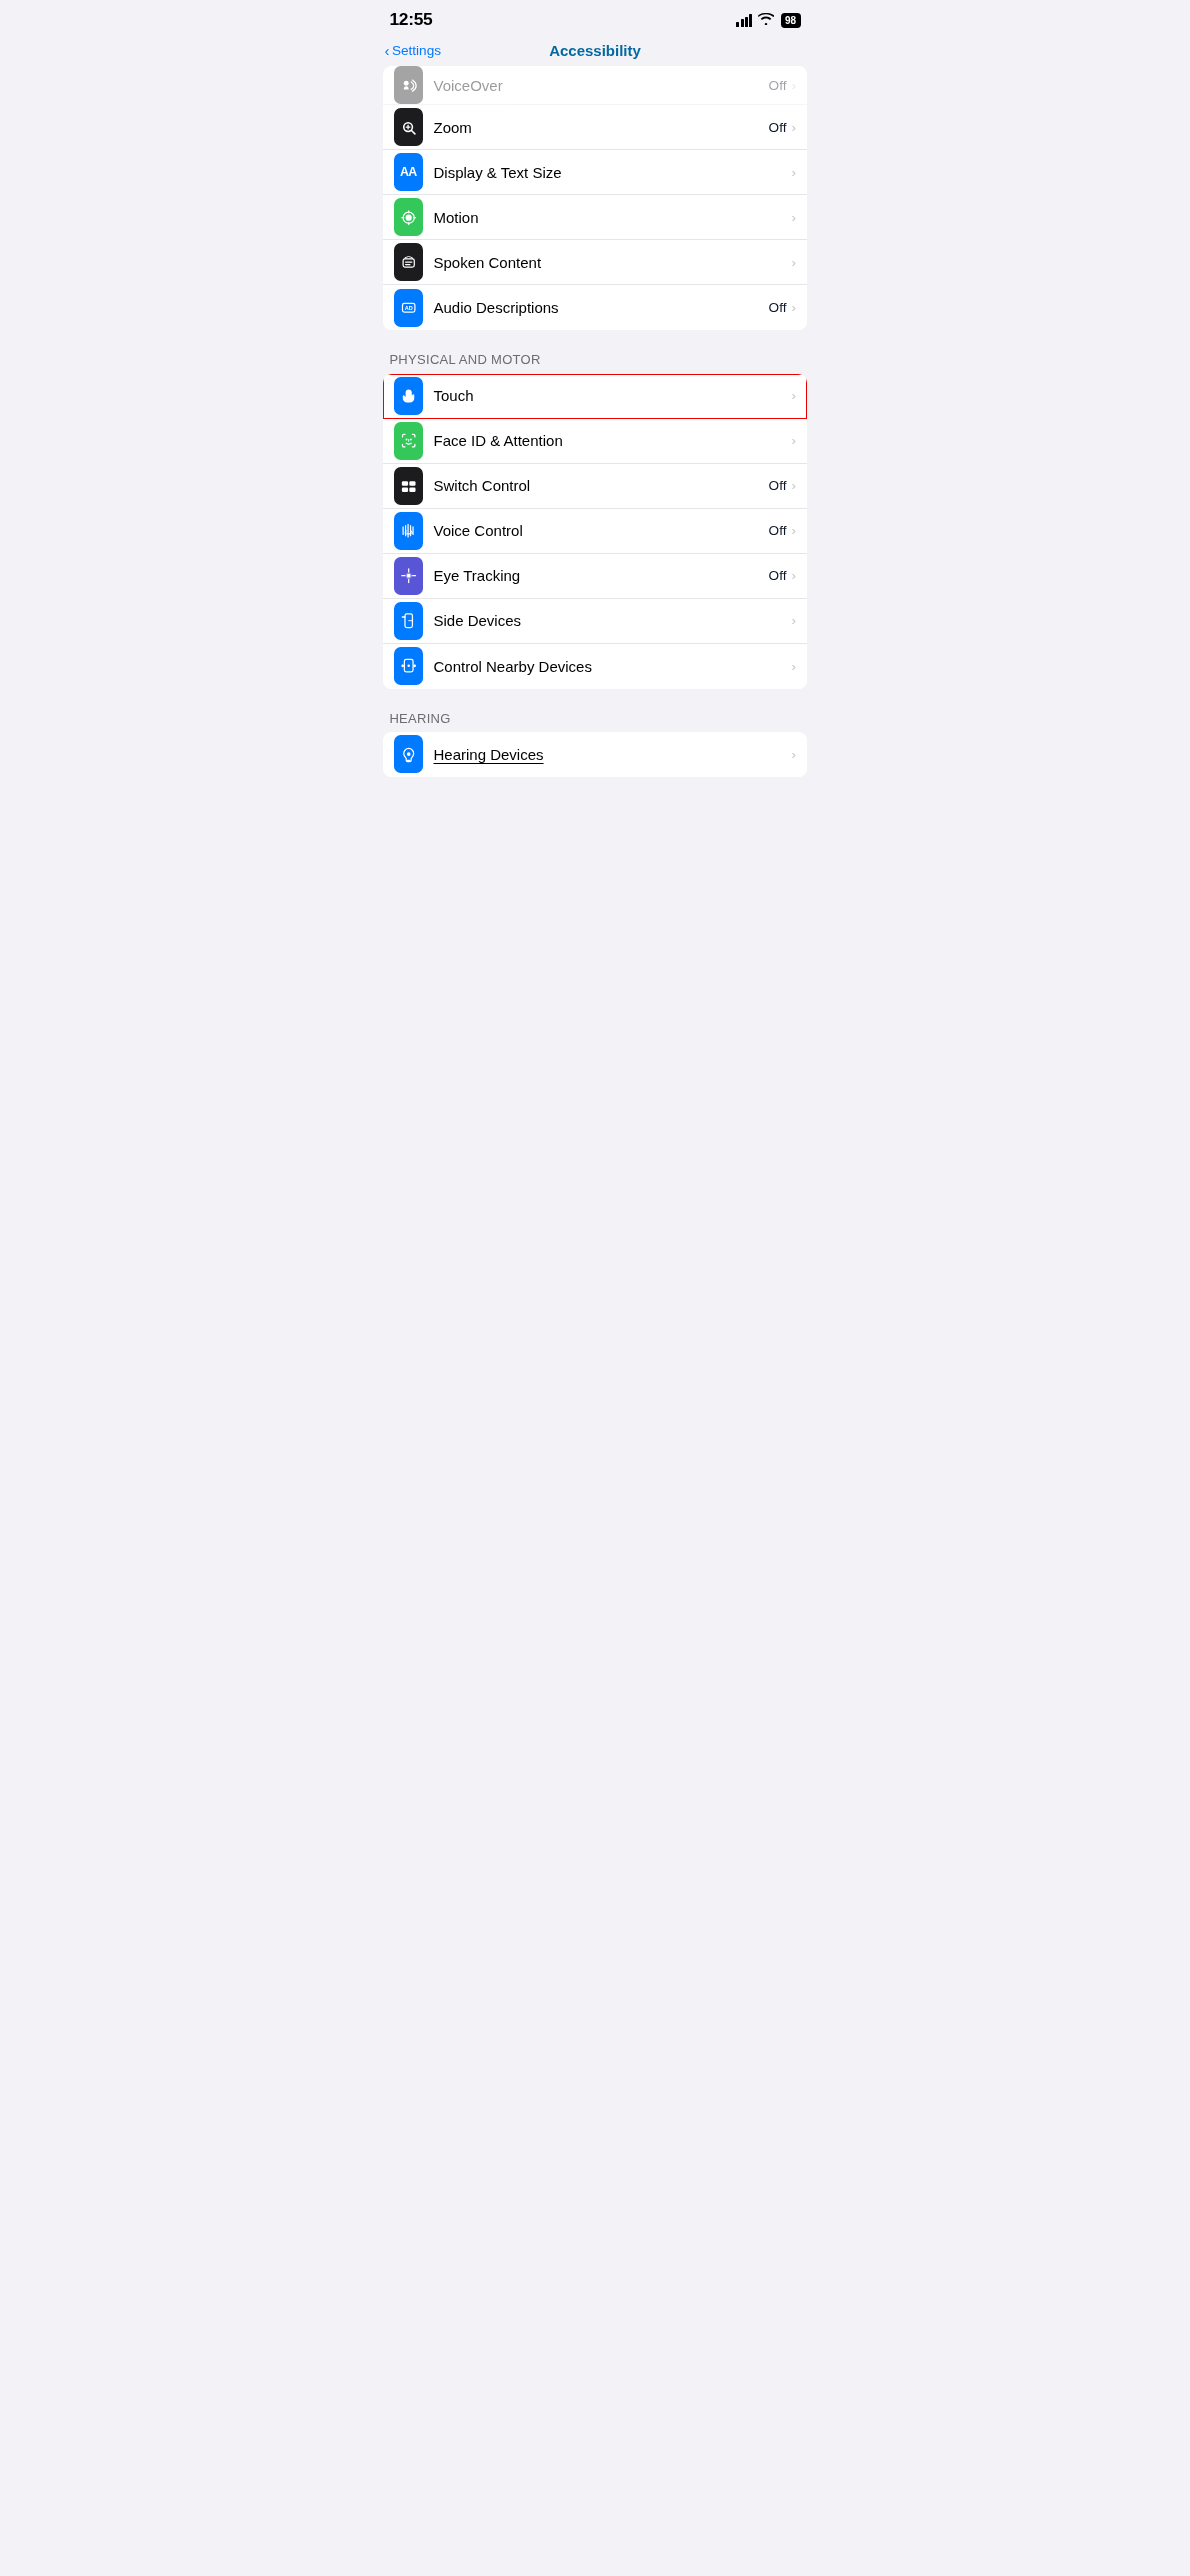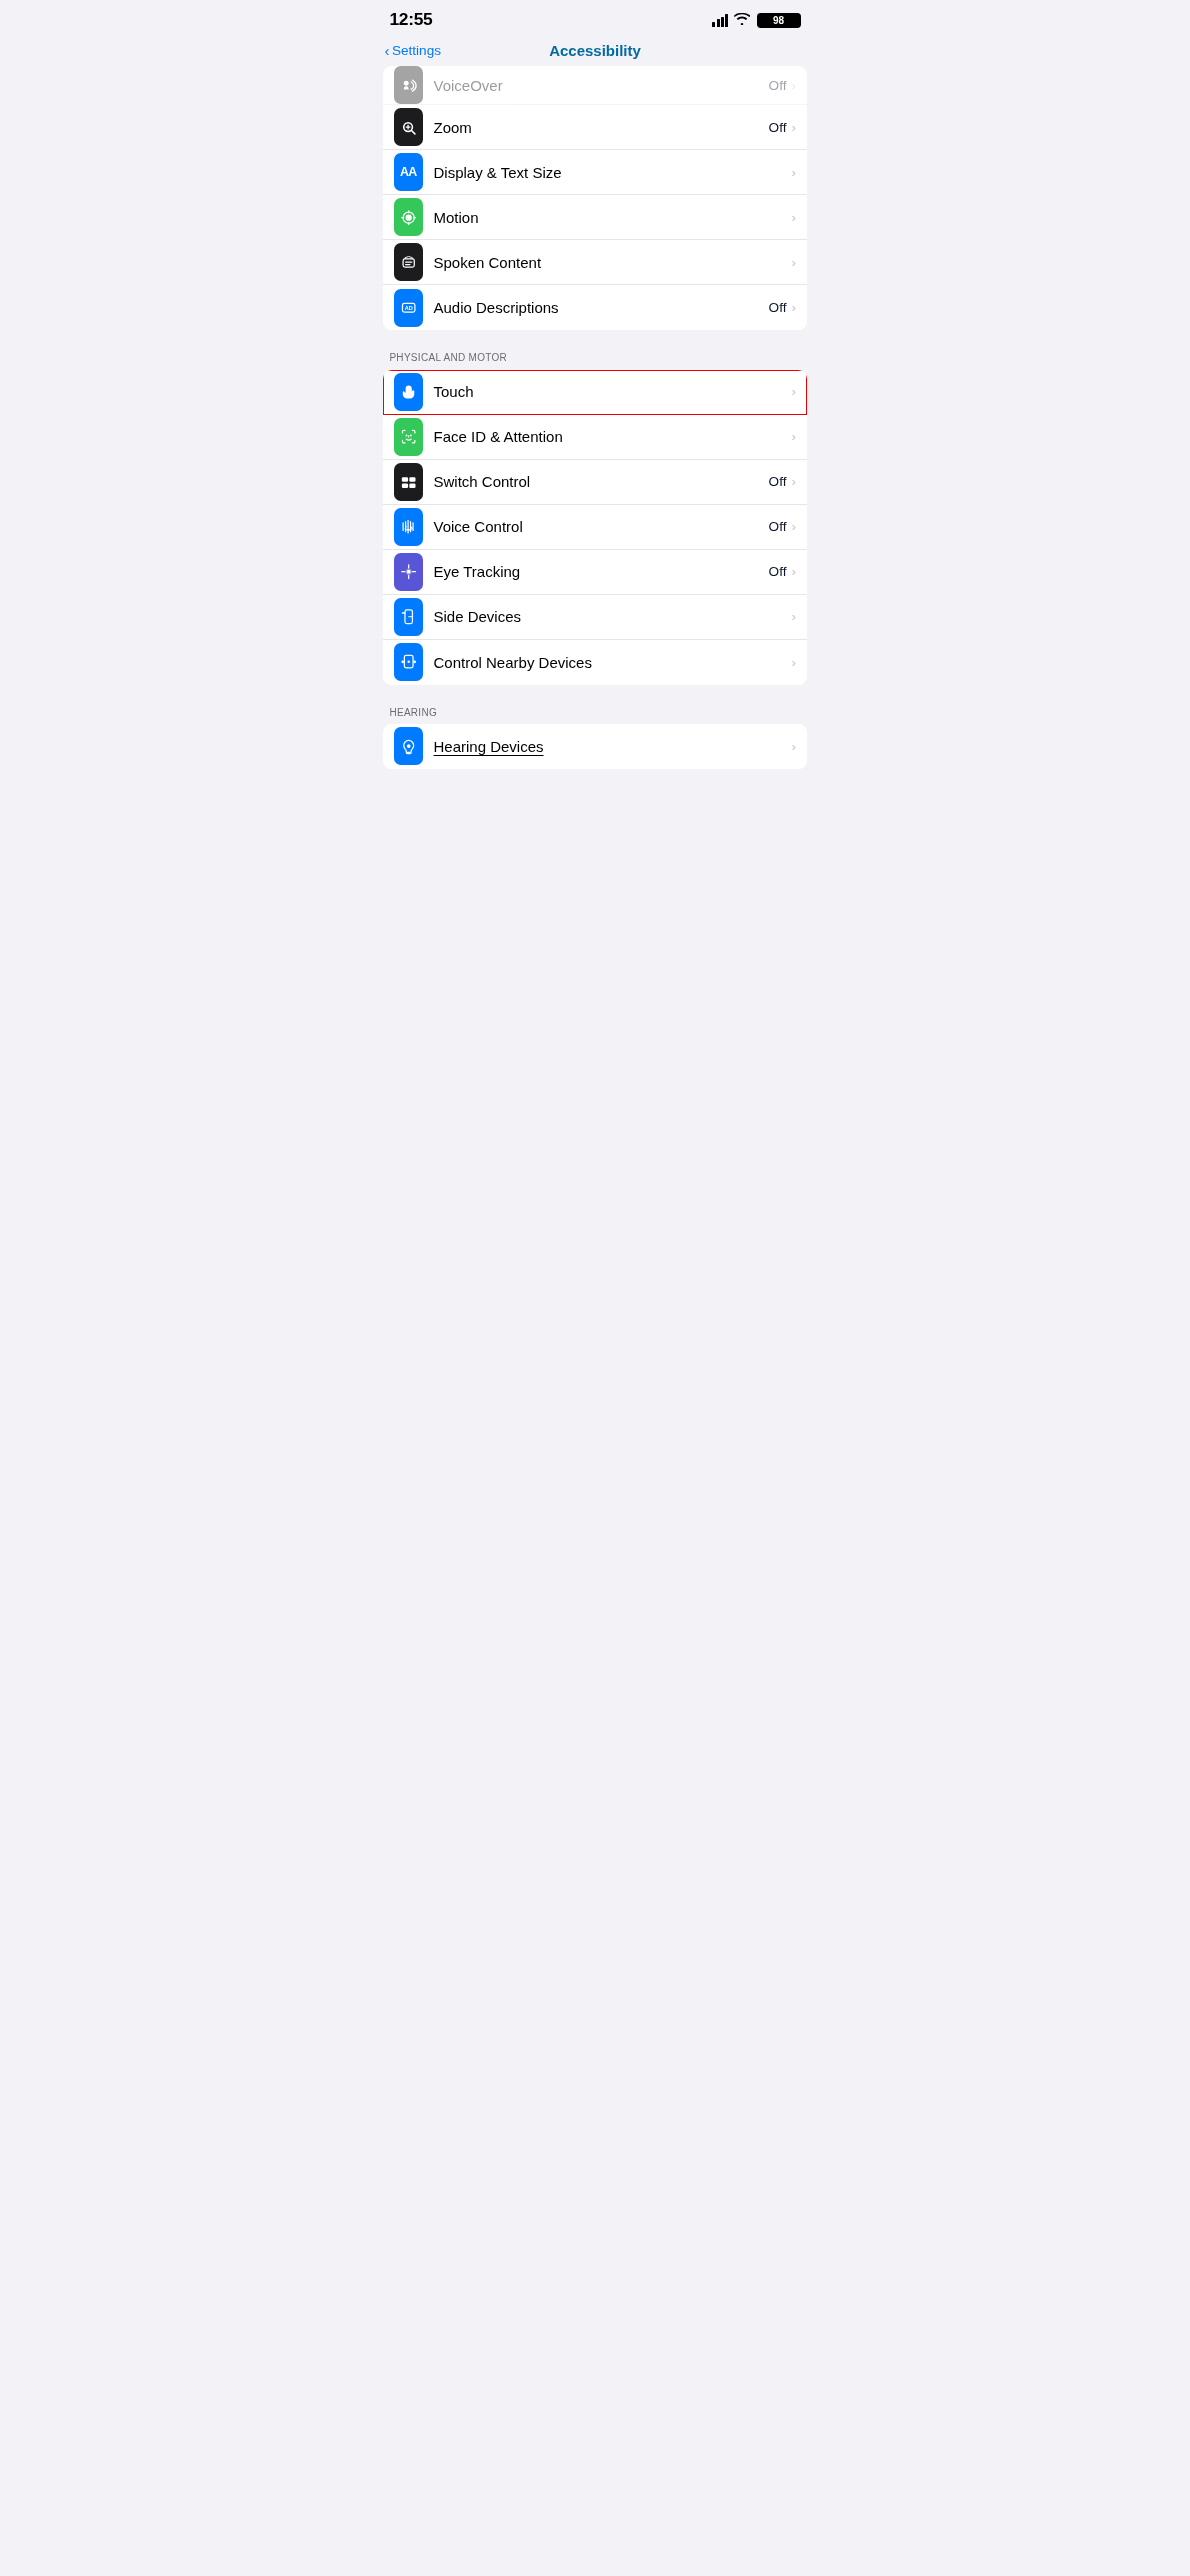--- a/index.html
+++ b/index.html
@@ -54,21 +54,21 @@
 
     .battery {
       display: flex;
       align-items: center;
       justify-content: center;
       background: #000;
       color: #fff;
       font-size: 10px;
       font-weight: 600;
       border-radius: 3.7px;
-      width: 44px;
+      width: 20px;
       height: 15px;
     }
 
     
     .nav-bar {
       background: #f2f2f7;
       display: flex;
       align-items: center;
       justify-content: center;
       padding: 5px 12.4px 7.4px 12.4px;
@@ -100,21 +100,21 @@
       font-weight: 700;
       color: #0369a1;
     }
 
     
     .section {
       margin-bottom: 22px;
     }
 
     .section-header {
-      font-size: 10px;
+      font-size: 13px;
       font-weight: 400;
       color: #6c6c70;
       text-transform: uppercase;
       letter-spacing: 0.3px;
       padding: 0 17.4px 6.2px 17.4px;
     }
 
     .list-group {
       background: #fff;
       border-radius: 8.7px;

